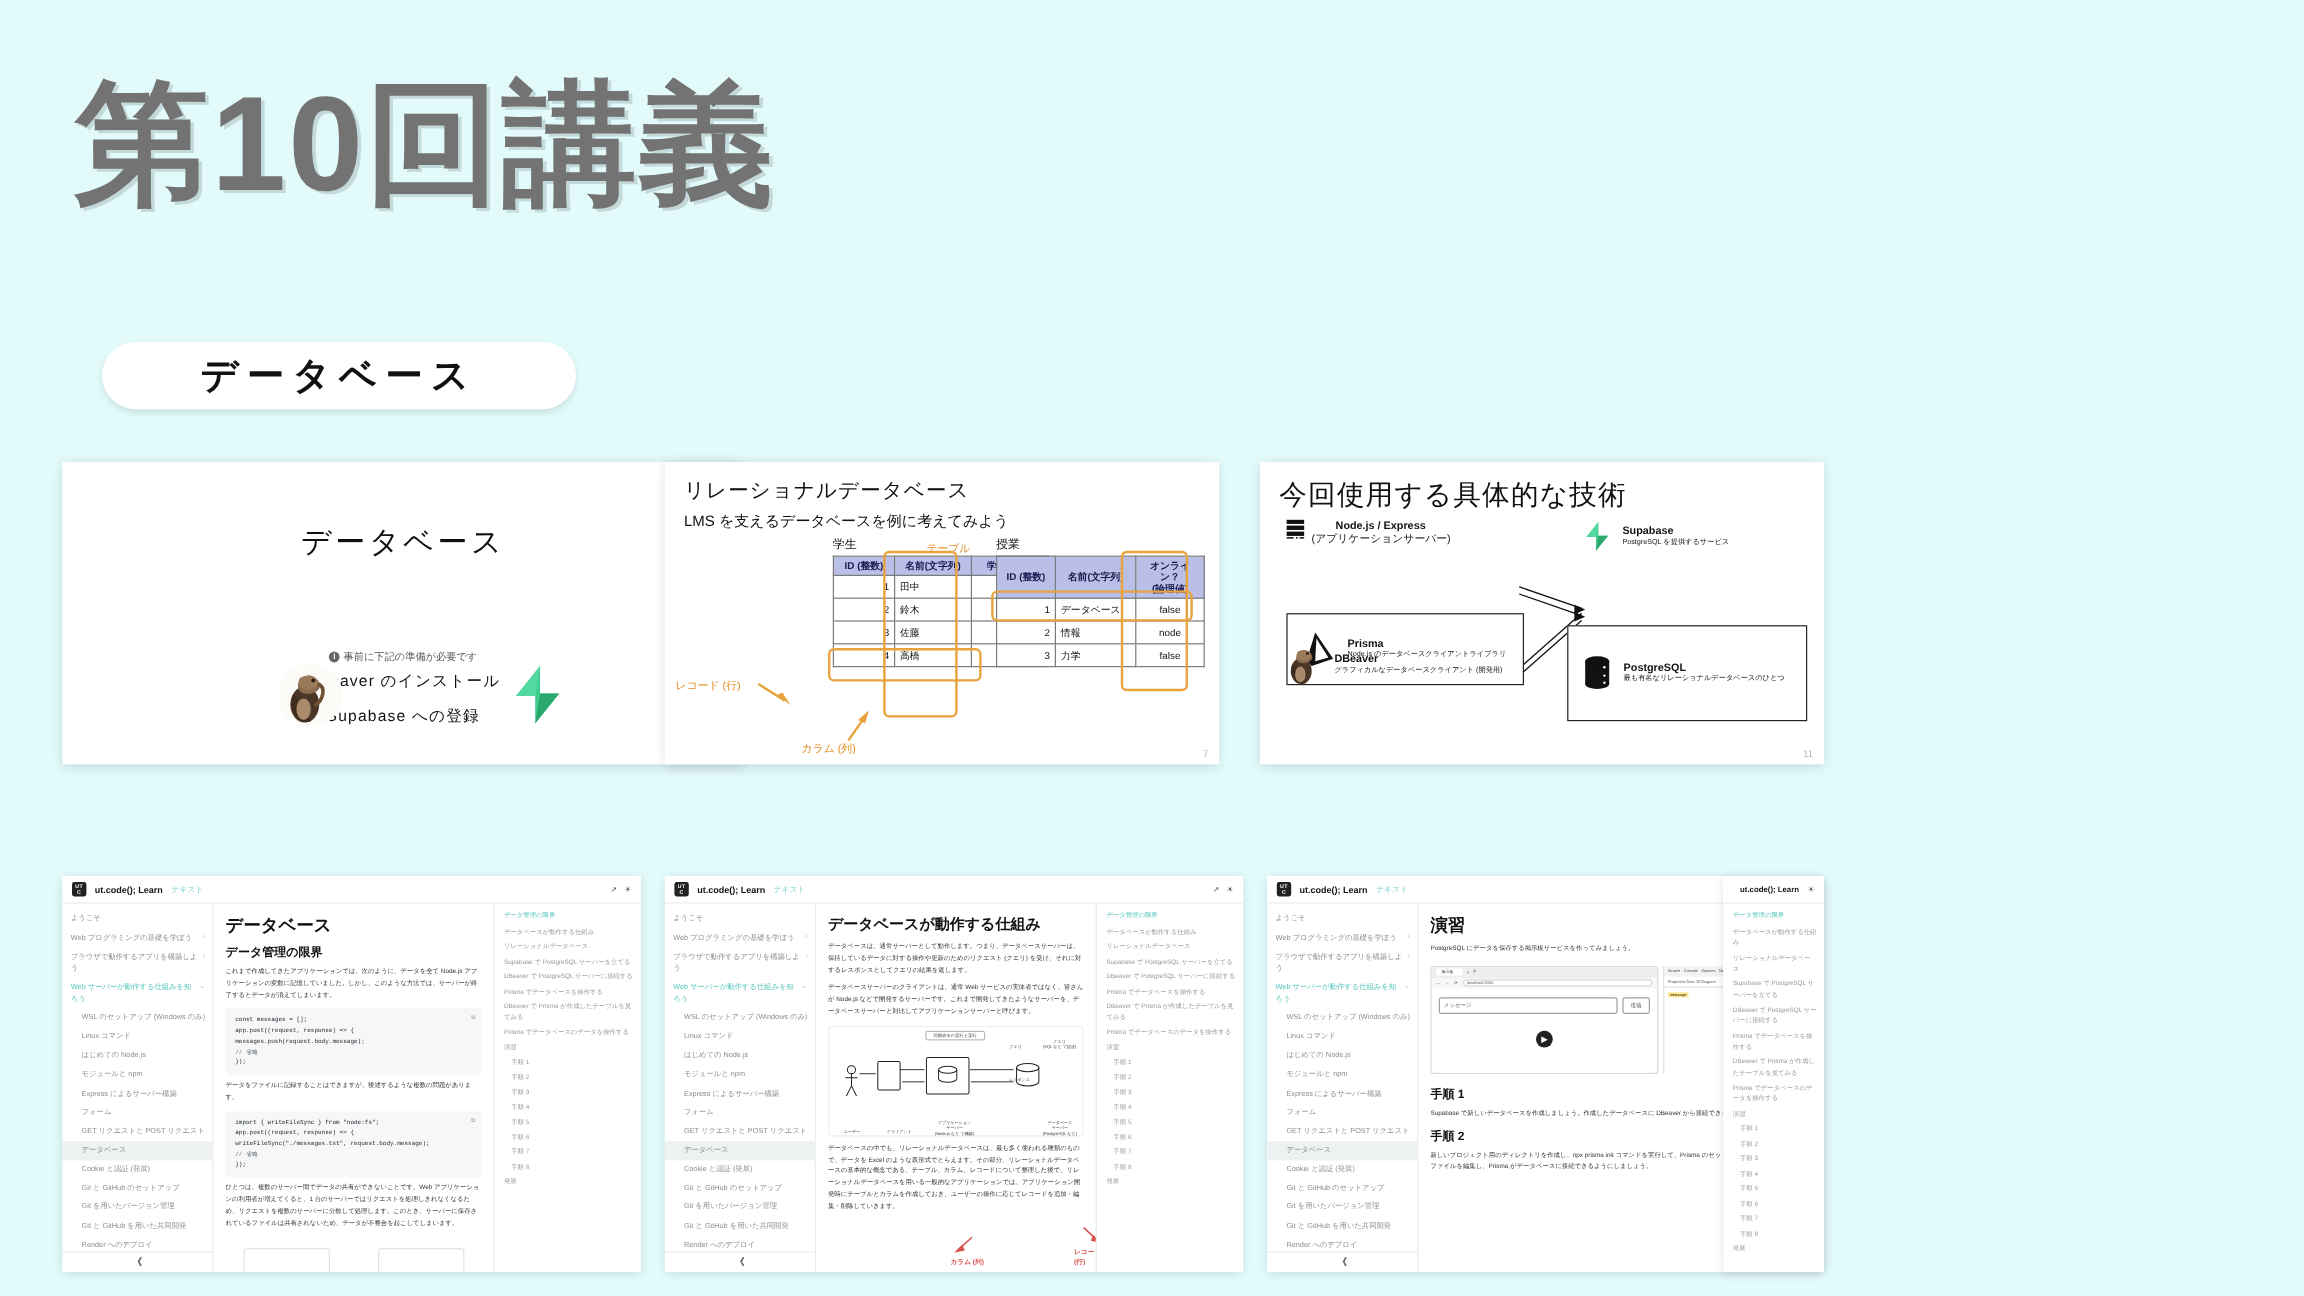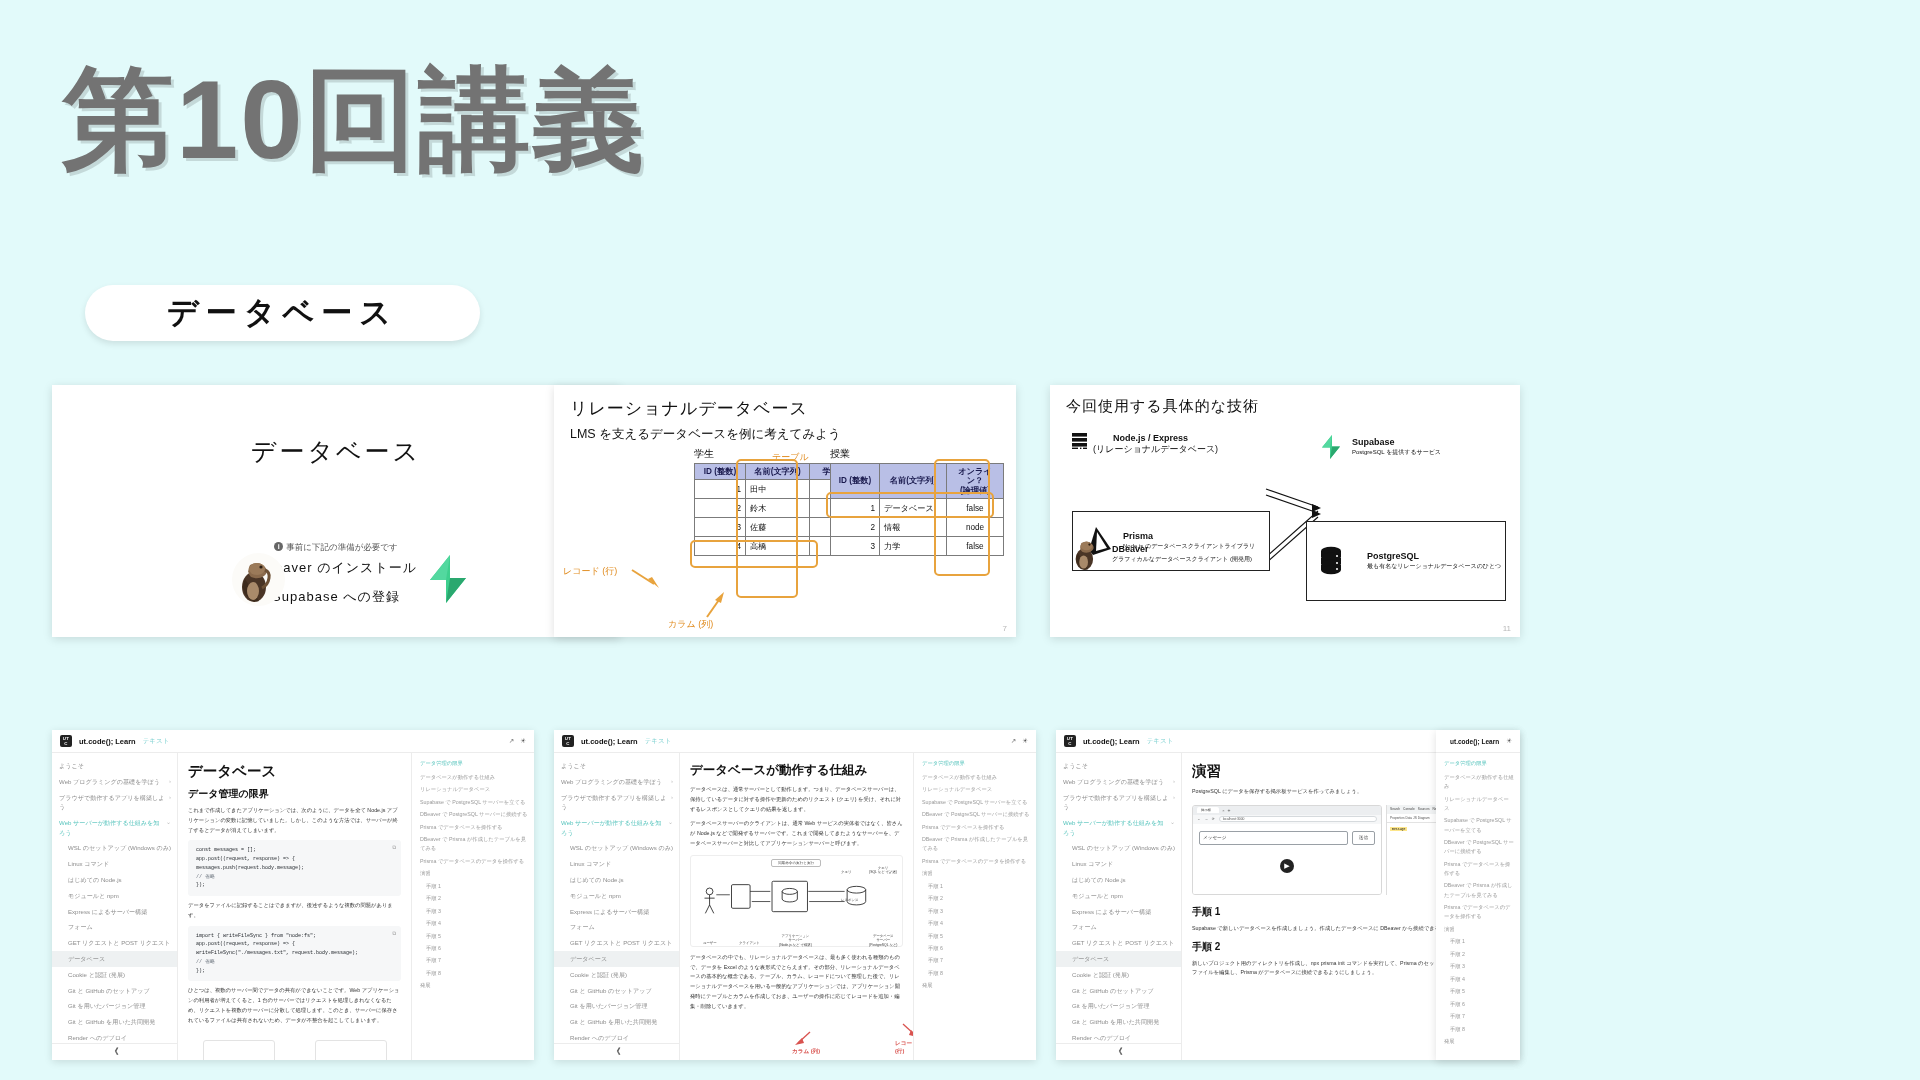--- a/index.html
+++ b/index.html
@@ -70,21 +70,21 @@
     font-weight:700;padding:3px 4px;line-height:1.15;text-align:center;
   }
   table.db td{border:1px solid #7b7b7b;padding:3px 4px;background:#fff;height:12px;}
   td.num{text-align:right;}
   td.ctr{text-align:center;}
   .anno{position:absolute;color:#e08b1e;font-size:9px;font-weight:500;white-space:nowrap;}
   .hl{position:absolute;border:2.2px solid #e8a33d;border-radius:5px;pointer-events:none;}
 
   
   #slide3{left:1050px;top:385px;width:470px;height:252px;}
-  .s3-title{position:absolute;left:16px;top:12px;font-size:15px;letter-spacing:1px;color:#111;}
+  .s3-title{position:absolute;left:16px;top:12px;font-size:23px;letter-spacing:1px;color:#111;}
   .box{position:absolute;border:1.2px solid #222;background:#fff;margin-top:48px;}
   .lbl-b{font-size:8.5px;font-weight:700;color:#111;line-height:1.25;}
   .lbl-s{font-size:6px;color:#111;line-height:1.3;}
 
   
   .panel{
     position:absolute;background:#fff;overflow:hidden;
     box-shadow:0 2px 8px rgba(0,0,0,.12);
   }
   #panel1{left:52px;top:730px;width:482px;height:330px;}
@@ -304,21 +304,21 @@
       <svg width="15" height="16" viewBox="0 0 15 16">
         <rect x="0" y="0" width="15" height="3.6" fill="#111"></rect>
         <rect x="0" y="5" width="15" height="3.6" fill="#111"></rect>
         <rect x="0" y="10" width="15" height="3.6" fill="#111"></rect>
         <rect x="0" y="14.6" width="6" height="1.4" fill="#111"></rect>
         <rect x="8" y="14.6" width="1.4" height="1.4" fill="#111"></rect>
         <rect x="11" y="14.6" width="4" height="1.4" fill="#111"></rect>
       </svg>
       <div>
         <div class="lbl-b" style="font-size:9px;padding-left:20px;">Node.js / Express</div>
-        <div class="lbl-b" style="font-size:9px;font-weight:400;">(リレーショナルデータベース)</div>
+        <div class="lbl-b" style="font-size:9px;font-weight:400;">(アプリケーションサーバー)</div>
       </div>
     </div>
 
     <div class="box" style="left:22px;top:78px;width:196px;height:58px;">
       <div style="display:flex;gap:10px;align-items:center;height:100%;padding-left:14px;">
         <svg width="26" height="30" viewBox="0 0 26 30">
           <path d="M9 1 L24 23 L6 29 L2 24 z" fill="#111"></path>
           <path d="M10 6 L20 22 L9 25 z" fill="#fff"></path>
         </svg>
         <div>
@@ -349,21 +349,21 @@
         <path d="M28 2 L8 27 h16 z" fill="#53d89f"></path>
         <path d="M24 50 L44 25 H28 z" fill="#2aa86f"></path>
       </svg>
       <div>
         <div class="lbl-b" style="font-size:9px;">Supabase</div>
         <div class="lbl-s">PostgreSQL を提供するサービス</div>
       </div>
     </div>
 
     <div class="box" style="left:256px;top:88px;width:198px;height:78px;">
-      <div style="display:flex;gap:24px;align-items:center;height:100%;padding-left:12px;">
+      <div style="display:flex;gap:10px;align-items:center;height:100%;padding-left:12px;">
         <svg width="24" height="30" viewBox="0 0 24 30">
           <ellipse cx="12" cy="5" rx="10" ry="4.2" fill="#111"></ellipse>
           <rect x="2" y="5" width="20" height="6" fill="#111"></rect>
           <ellipse cx="12" cy="11" rx="10" ry="4.2" fill="#111"></ellipse>
           <rect x="2" y="12" width="20" height="6" fill="#111"></rect>
           <ellipse cx="12" cy="18" rx="10" ry="4.2" fill="#111"></ellipse>
           <rect x="2" y="19" width="20" height="5" fill="#111"></rect>
           <ellipse cx="12" cy="24" rx="10" ry="4.2" fill="#111"></ellipse>
           <circle cx="18" cy="10" r="1" fill="#fff"></circle>
           <circle cx="18" cy="17" r="1" fill="#fff"></circle>

